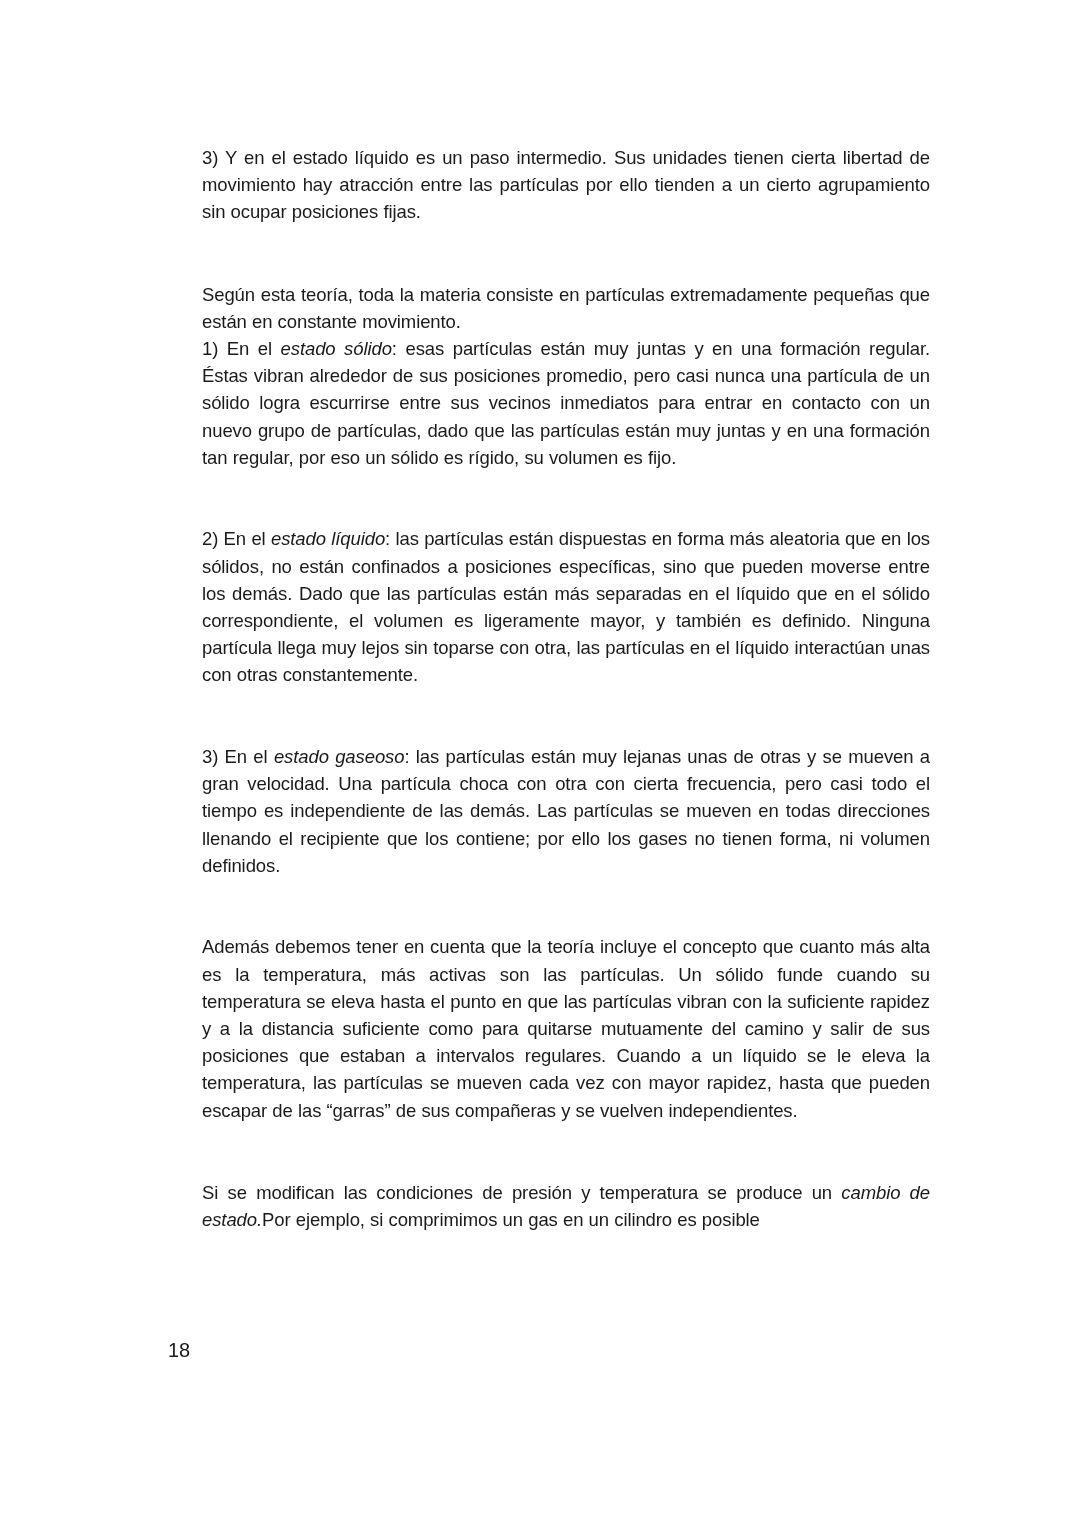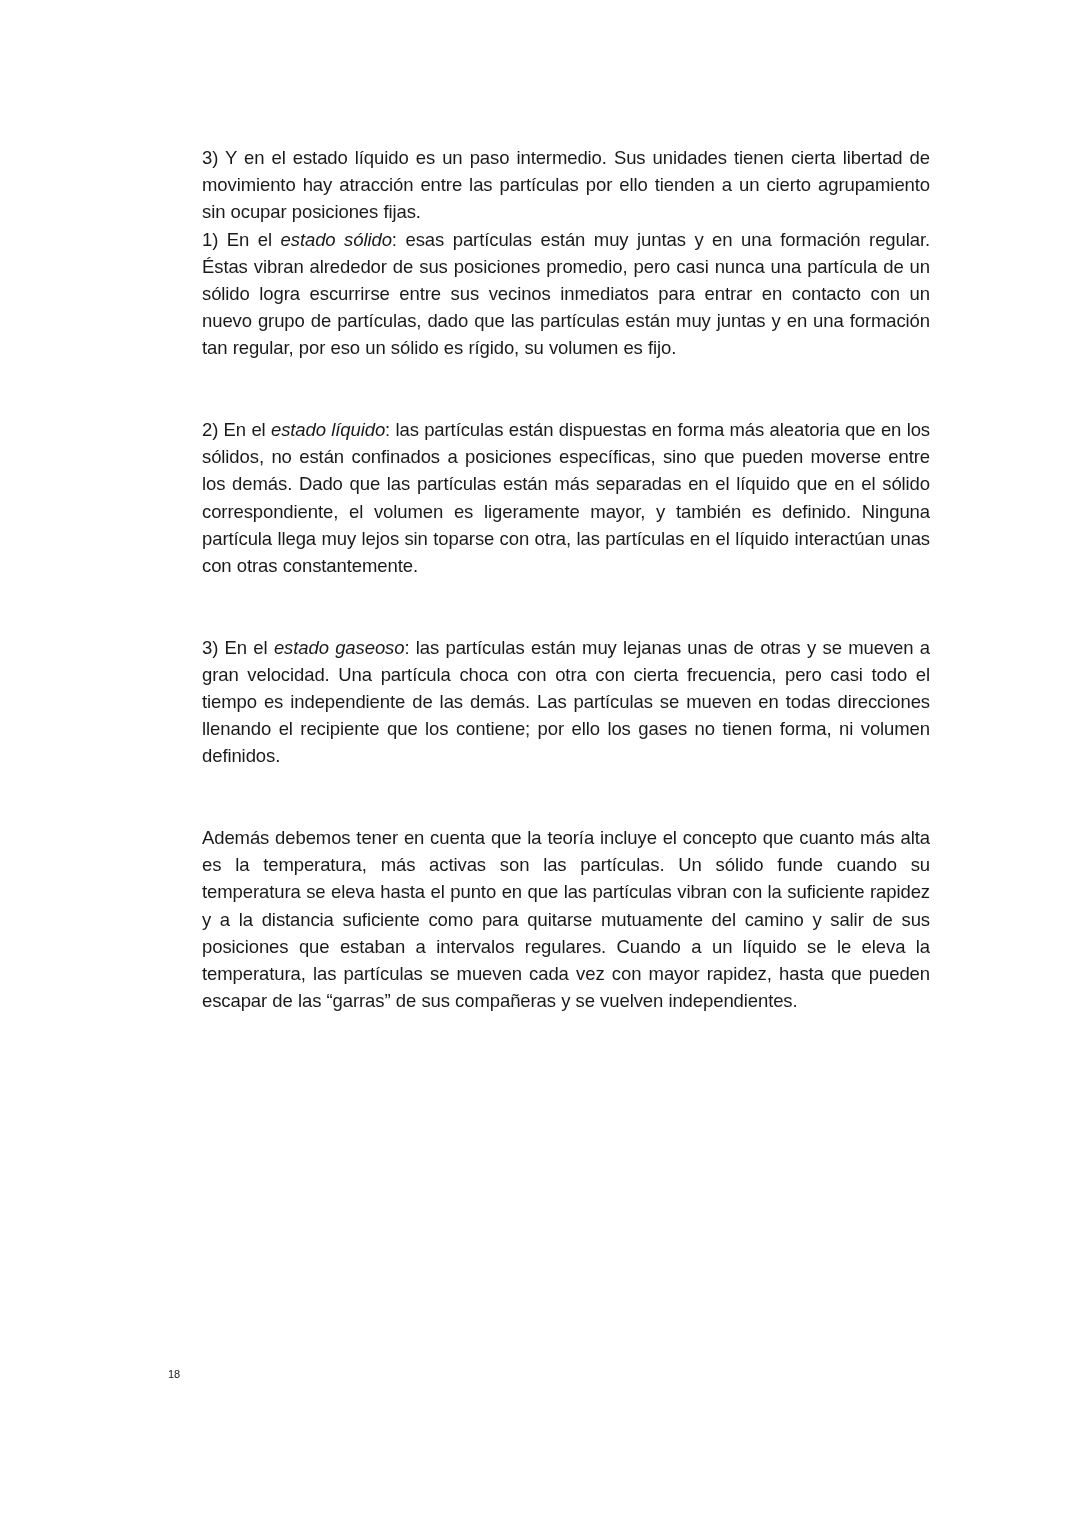--- a/index.html
+++ b/index.html
@@ -70,47 +70,48 @@
   }
 
   em {
     font-style: italic;
   }
 
   .page-number {
     position: absolute;
     left: 168px;
     top: 1340px;
-    font-size: 11px;
+    font-size: 20px;
     line-height: 20px;
     color: #1a1a1a;
     font-family: "Liberation Sans", "DejaVu Sans", sans-serif;
-    margin-top: 24px;
   }
 
   
 </style>
 </head>
 <body>
 
 <div class="page">
 
   <div class="text-column">
 
     <p class="para">3) Y en el estado líquido es un paso intermedio. Sus unidades tienen cierta libertad de movimiento hay atracción entre las partículas por ello tienden a un cierto agrupamiento sin ocupar posiciones fijas.</p>
 
 
+    <p class="para after-heading">Según esta teoría, toda la materia consiste en partículas extremadamente pequeñas que están en constante movimiento.</p>
 
     <p class="para tight"><span>1) En el </span><em>estado sólido</em><span>: esas partículas están muy juntas y en una formación regular. Éstas vibran alrededor de sus posiciones promedio, pero casi nunca una partícula de un sólido logra escurrirse entre sus vecinos inmediatos para entrar en contacto con un nuevo grupo de partículas, dado que las partículas están muy juntas y en una formación tan regular, por eso un sólido es rígido, su volumen es fijo.</span></p>
 
     <p class="para gap-2"><span>2) En el </span><em>estado líquido</em><span>: las partículas están dispuestas en forma más aleatoria que en los sólidos, no están confinados a posiciones específicas, sino que pueden moverse entre los demás. Dado que las partículas están más separadas en el líquido que en el sólido correspondiente, el volumen es ligeramente mayor, y también es definido. Ninguna partícula llega muy lejos sin toparse con otra, las partículas en el líquido interactúan unas con otras constantemente.</span></p>
 
     <p class="para gap-2"><span>3) En el </span><em>estado gaseoso</em><span>: las partículas están muy lejanas unas de otras y se mueven a gran velocidad. Una partícula choca con otra con cierta frecuencia, pero casi todo el tiempo es independiente de las demás. Las partículas se mueven en todas direcciones llenando el recipiente que los contiene; por ello los gases no tienen forma, ni volumen definidos.</span></p>
 
     <p class="para gap-2">Además debemos tener en cuenta que la teoría incluye el concepto que cuanto más alta es la temperatura, más activas son las partículas. Un sólido funde cuando su temperatura se eleva hasta el punto en que las partículas vibran con la suficiente rapidez y a la distancia suficiente como para quitarse mutuamente del camino y salir de sus posiciones que estaban a intervalos regulares. Cuando a un líquido se le eleva la temperatura, las partículas se mueven cada vez con mayor rapidez, hasta que pueden escapar de las “garras” de sus compañeras y se vuelven independientes.</p>
 
 
+    <p class="para after-heading"><span>Si se modifican las condiciones de presión y temperatura se produce un </span><em>cambio de estado.</em><span>Por ejemplo, si comprimimos un gas en un cilindro es posible</span></p>
 
   </div>
 
   <div class="page-number">18</div>
 
 </div>
 
 </body></html>

